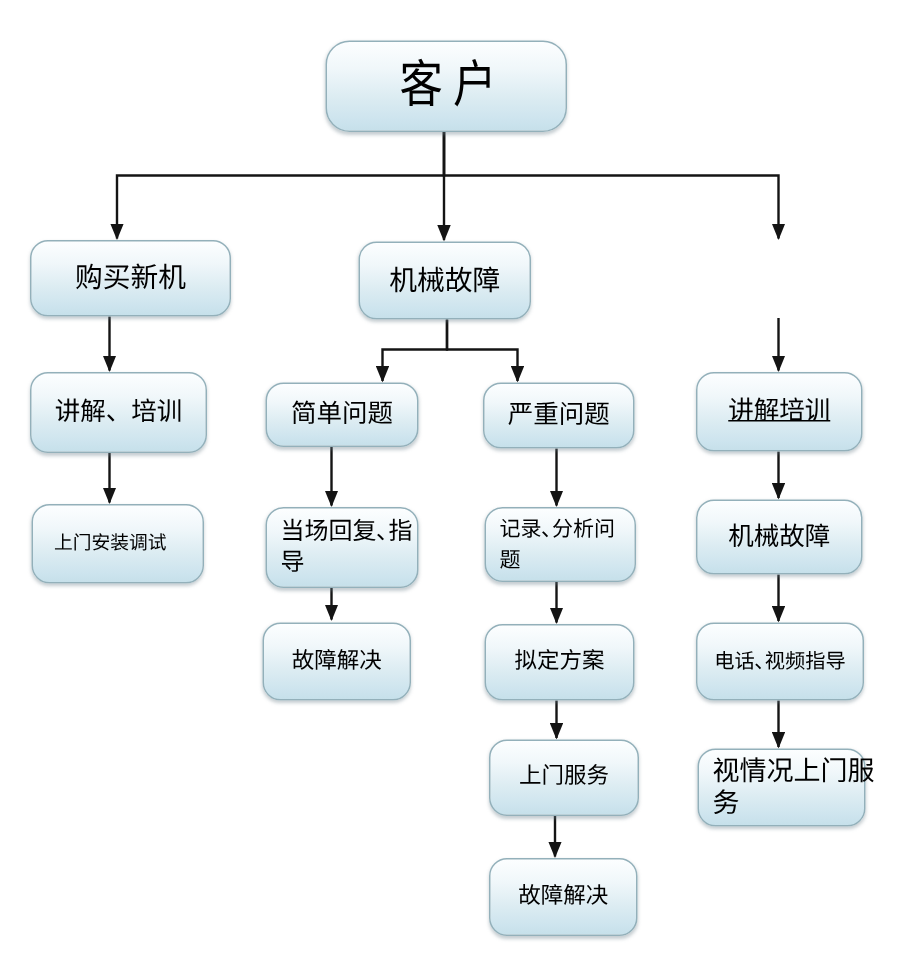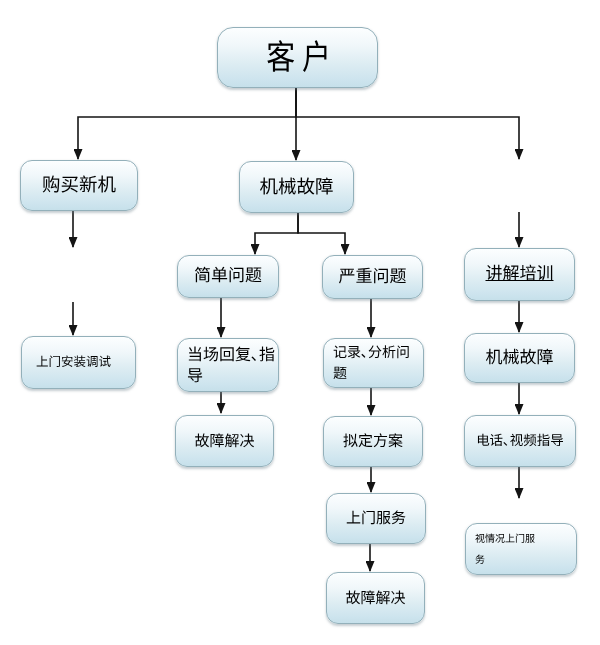--- a/index.html
+++ b/index.html
@@ -13,21 +13,21 @@
         box-shadow:0 1.5px 2.5px rgba(110,130,140,.4);
         display:flex;align-items:center;justify-content:center;font-weight:500;
         text-align:center;color:#000;white-space:pre;
         line-height:1.35;}
   .node.root{border-radius:16px;}
   .node.root .root-label{font-family:"Liberation Serif",serif;font-size:34px;letter-spacing:8px;font-weight:500;display:inline-block;transform:scaleX(0.85);transform-origin:center;margin-right:-8px;}
   .node.left-al{justify-content:flex-start;text-align:left;padding-left:9px;padding-right:2px;line-height:21px;}
   .f185{font-size:18.5px;}
   .f17{font-size:17px;}
   .f15x{font-size:15px;}
-  .f15{font-size:10px;margin-top:24px;}
+  .f15{font-size:18px;}
   .f14{font-size:13.5px;}
   .f155{font-size:16px;}
   .f13{font-size:12.5px;}
   .f14x{font-size:14px;}
 </style>
 </head>
 <body>
 
 <div id="canvas">
 
@@ -53,23 +53,24 @@
       <path d="M370,544 V571" marker-end="url(#arw)"></path>
       <path d="M519,212 V247" marker-end="url(#arw)"></path>
       <path d="M519,301 V332" marker-end="url(#arw)"></path>
       <path d="M519,383 V414" marker-end="url(#arw)"></path>
       <path d="M519,467 V498" marker-end="url(#arw)"></path>
     </g>
   </svg>
 
   <div class="node root" style="left:217px;top:27px;width:161px;height:61px;"><span class="root-label">客户</span></div>
 
-  <div class="node f185" style="left:20px;top:160px;width:118px;height:51px;">购买新机</div>
+  <div class="node f185" style="left:20px;top:160px;width:134px;height:51px;">购买新机</div>
   <div class="node f185" style="left:239px;top:161px;width:115px;height:52px;">机械故障</div>
 
+  <div class="node f17" style="left:20px;top:248px;width:118px;height:54px;">讲解、培训</div>
   <div class="node f17" style="left:177px;top:255px;width:102px;height:43px;">简单问题</div>
   <div class="node f17" style="left:322px;top:255px;width:101px;height:44px;">严重问题</div>
   <div class="node f17" style="left:464px;top:248px;width:111px;height:53px;text-decoration:underline;">讲解培训</div>
 
   <div class="node f13 left-al" style="left:21px;top:336px;width:115px;height:53px;padding-left:14px;">上门安装调试</div>
   <div class="node f155 left-al" style="left:177px;top:338px;width:102px;height:54px;">当场回复､指
 导</div>
   <div class="node f14x left-al" style="left:323px;top:338px;width:101px;height:50px;">记录､分析问
 题</div>
   <div class="node f17" style="left:464px;top:333px;width:111px;height:50px;">机械故障</div>

